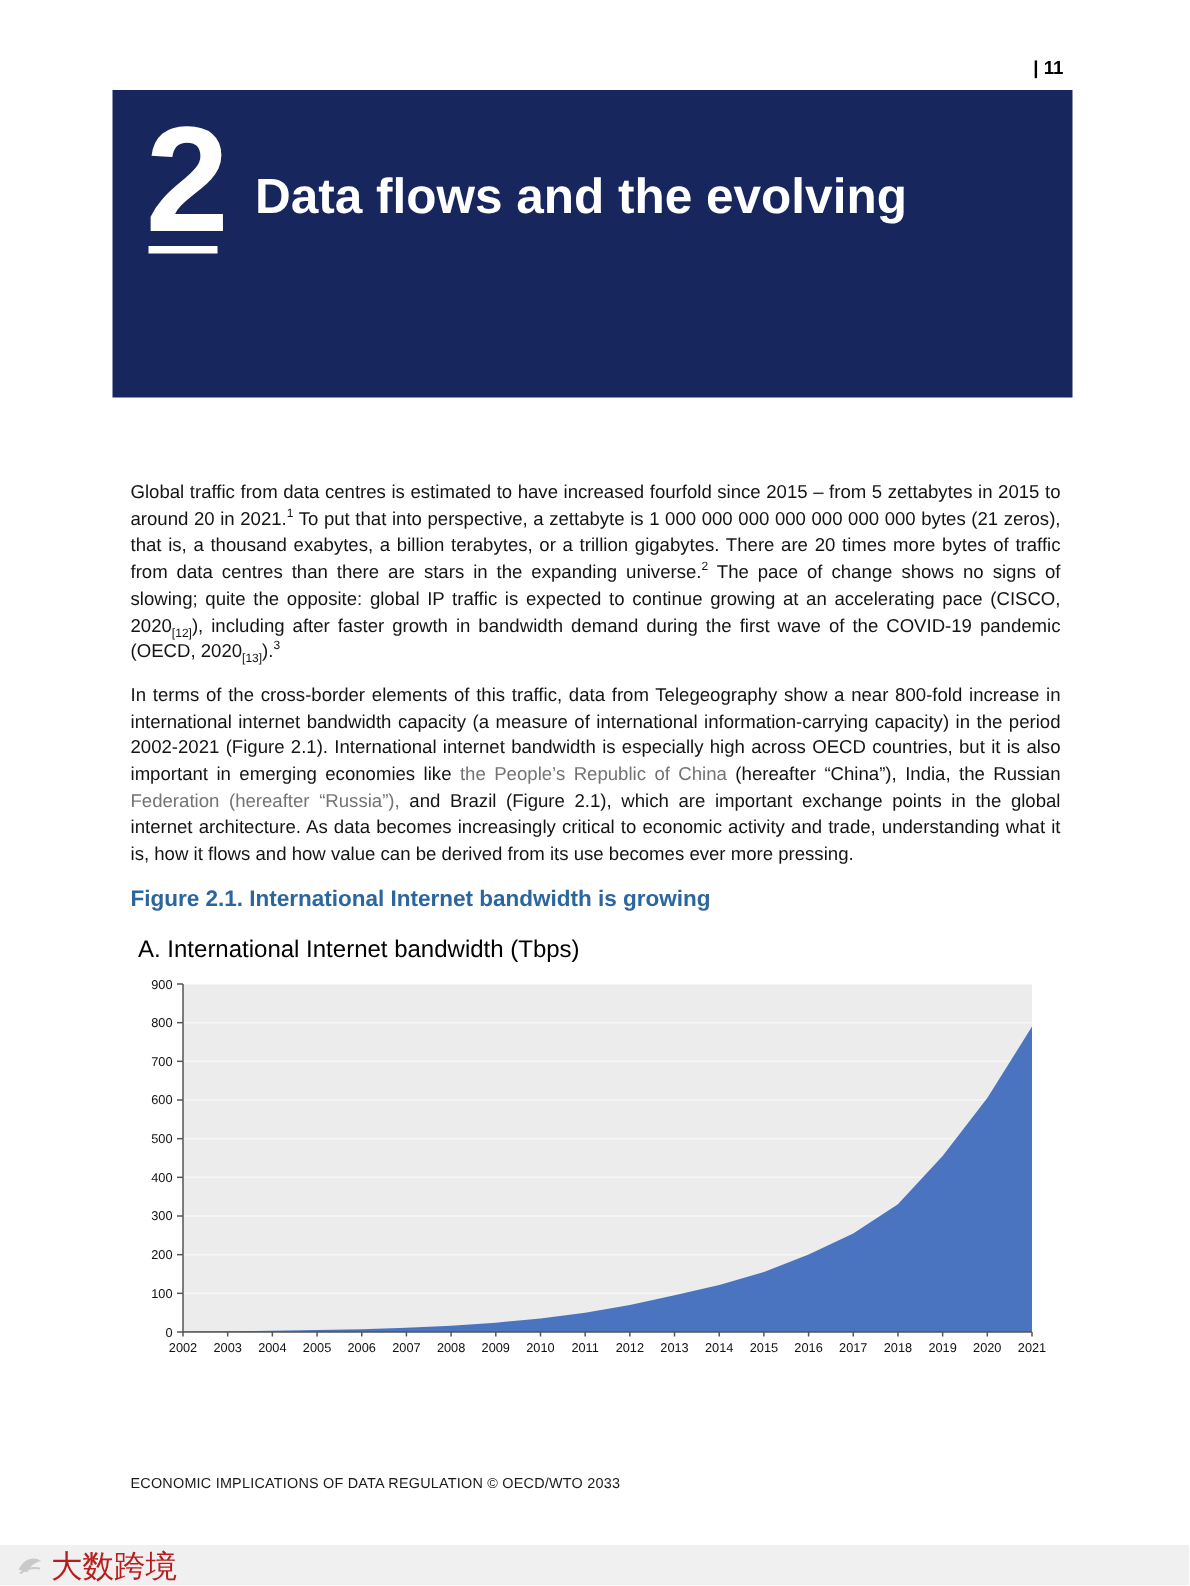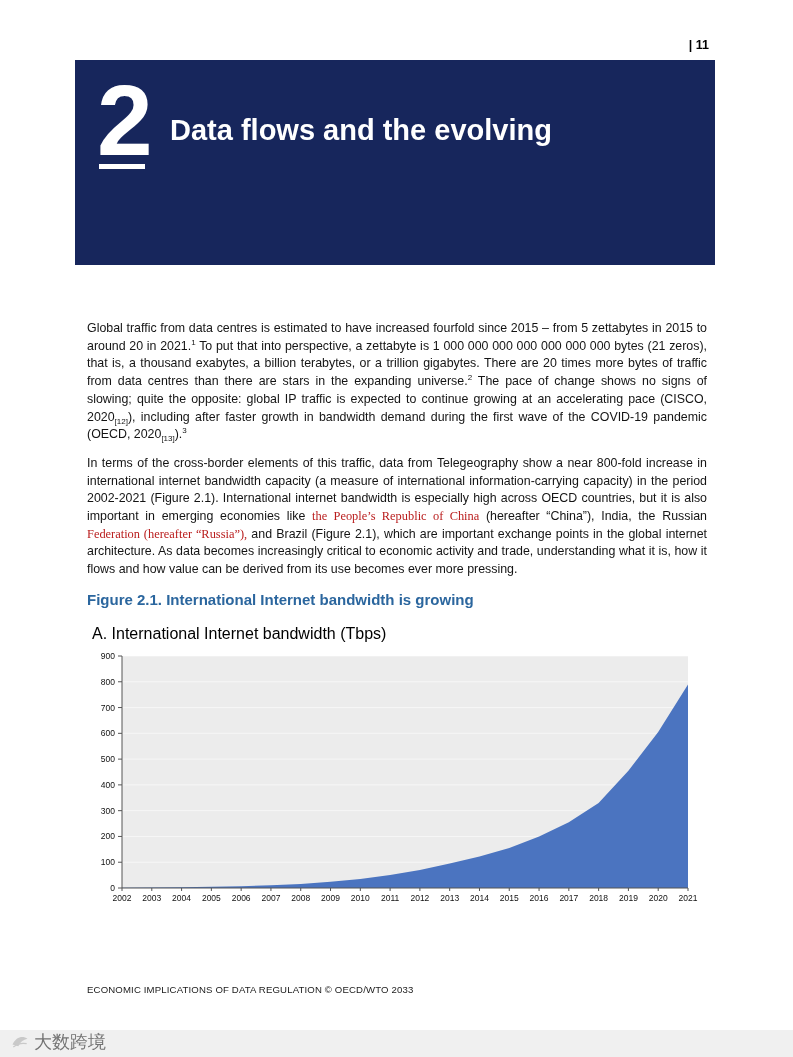--- a/index.html
+++ b/index.html
@@ -14,46 +14,46 @@
     position:absolute;left:75px;top:60px;width:640px;height:205px;
     background:#17265c;color:#ffffff;
   }
   .chapnum{
     position:absolute;left:22px;top:10px;font-size:100px;font-weight:bold;line-height:1;
   }
   .chapnum-underline{
     position:absolute;left:24px;top:104px;width:46px;height:5px;background:#ffffff;
   }
   .chaptitle{
-    position:absolute;left:95px;top:46px;font-size:29px;font-weight:bold;line-height:49px;
+    position:absolute;left:95px;top:46px;font-size:33px;font-weight:bold;line-height:49px;
   }
   .body-text{
     position:absolute;left:87px;top:296px;width:620px;
     font-size:12.4px;line-height:17.7px;text-align:justify;color:#141414;margin-top:24px;
   }
   .para{margin:0 0 11px 0;}
   .seg-sup{vertical-align:super;font-size:8px;line-height:0;}
   .seg-sub{vertical-align:sub;font-size:8px;line-height:0;}
-  .seg-muted{color:#b91c1c;font-family:Liberation Serif, serif;}
+  .seg-muted{color:#737373;}
   .fig-title{
     position:absolute;left:87px;top:591px;font-size:15px;font-weight:bold;color:#2b669e;
   }
   .panel-label{
     position:absolute;left:92px;top:625px;font-size:16px;color:#000;text-align:center;
   }
   .chart{position:absolute;left:84px;top:648px;width:640px;height:266px;}
   .footer{
     position:absolute;left:87px;top:984px;font-size:9.6px;letter-spacing:0.15px;color:#1a1a1a;
   }
   .bottom-band{
     position:absolute;left:0;bottom:0;width:100%;height:27px;background:#f0f0f0;z-index:1;
   }
   .watermark{
     position:absolute;left:10px;top:1030px;display:flex;align-items:center;gap:4px;
-    color:#737373;font-size:18px;z-index:3;
+    color:#b91c1c;font-size:21px;z-index:3;
   }
   .wm-icon{display:inline-block;}
 </style>
 </head>
 <body>
 
 <div id="page">
 
   <div class="pagenum">| 11</div>
 

